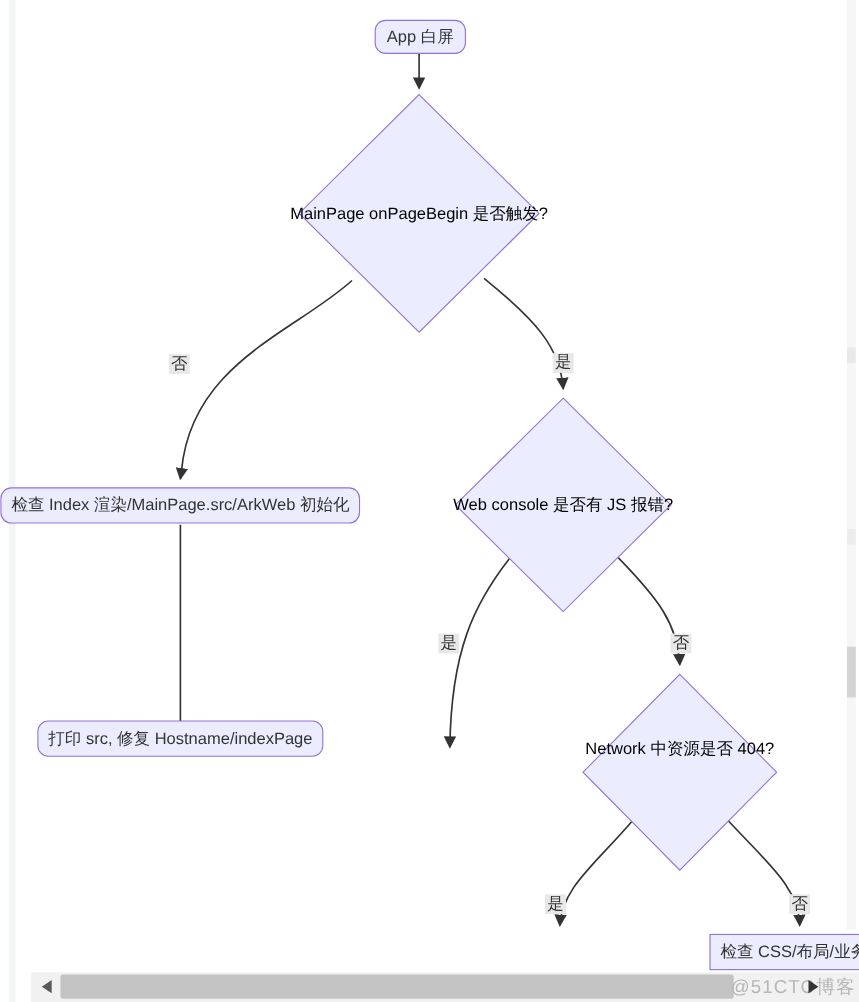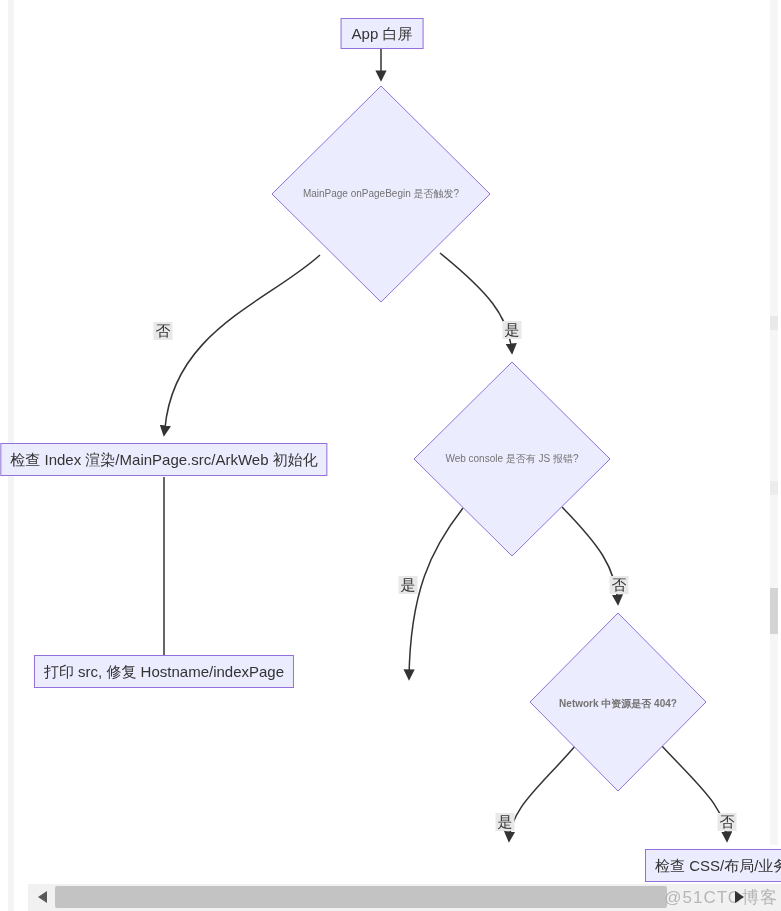--- a/index.html
+++ b/index.html
@@ -22,26 +22,26 @@
   
   svg.diagram{position:absolute;left:0;top:0;}
 
   
   .node{
     position:absolute;box-sizing:border-box;
     background:#ECECFF;border:1px solid #9370DB;
     color:#333;font-size:15px;line-height:19px;
     padding:6px 9px;white-space:nowrap;text-align:center;
   }
-  .node.centered{transform:translateX(-50%);}
+  .node.centered{transform:translateX(-50%);border-radius:10px;}
 
   
   .diamond-label{
     position:absolute;display:flex;align-items:center;justify-content:center;
-    color:#737373;font-size:10px;text-align:center;white-space:nowrap;
+    color:#000000;font-size:15px;text-align:center;white-space:nowrap;
     pointer-events:none;
   }
 
   
   .edge-label{
     position:absolute;transform:translate(-50%,-50%);
     background:#e8e8e8;color:#333;font-size:15px;line-height:18px;
     padding:0 2px;white-space:nowrap;
   }
 
@@ -112,21 +112,21 @@
   <div class="node centered" style="left:164px;top:655px;">打印 src, 修复 Hostname/indexPage</div>
 
 
 
   <div class="node" style="left:645px;top:849px;width:175px;text-align:left;">检查 CSS/布局/业务</div>
 
   <div class="diamond-label" style="left:272px;top:86px;width:218px;height:216px;">MainPage onPageBegin 是否触发?</div>
 
   <div class="diamond-label" style="left:414px;top:362px;width:196px;height:194px;">Web console 是否有 JS 报错?</div>
 
-  <div class="diamond-label" style="left:530px;top:615px;width:176px;height:178px;font-weight:bold;">Network 中资源是否 404?</div>
+  <div class="diamond-label" style="left:530px;top:591px;width:176px;height:178px;">Network 中资源是否 404?</div>
 
   <div class="edge-label" style="left:163px;top:331px;">否</div>
   <div class="edge-label" style="left:512px;top:330px;">是</div>
   <div class="edge-label" style="left:408px;top:585px;">是</div>
   <div class="edge-label" style="left:619px;top:585px;">否</div>
   <div class="edge-label" style="left:505px;top:822px;">是</div>
   <div class="edge-label" style="left:727px;top:822px;">否</div>
 
   <div class="hscrollbar">
     <div class="arrow-left"></div>

